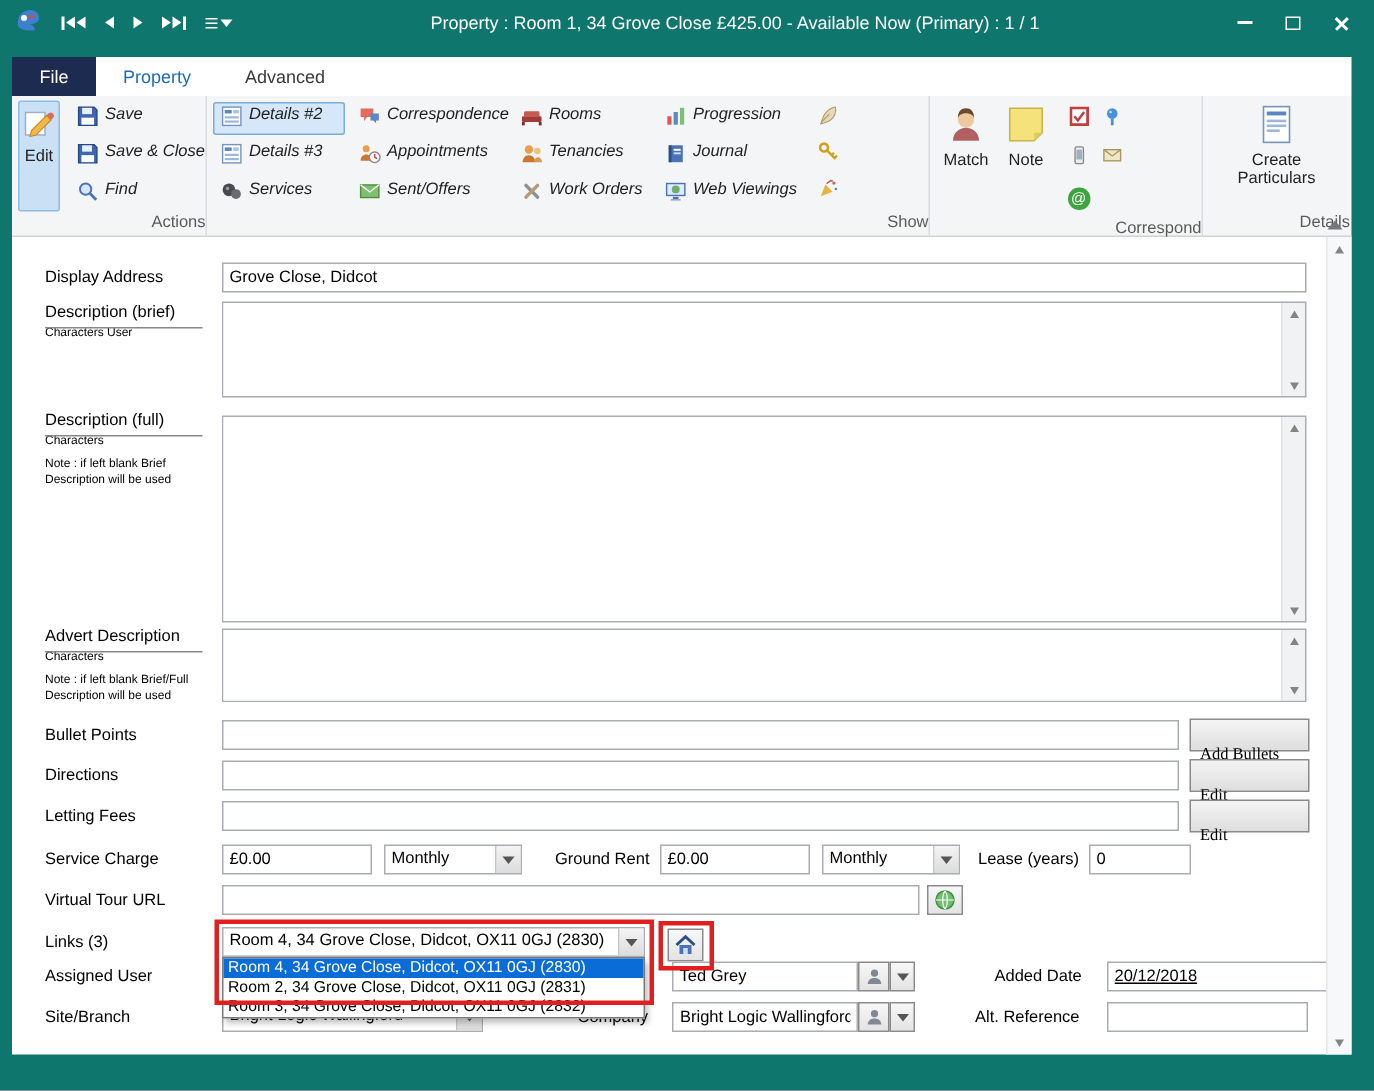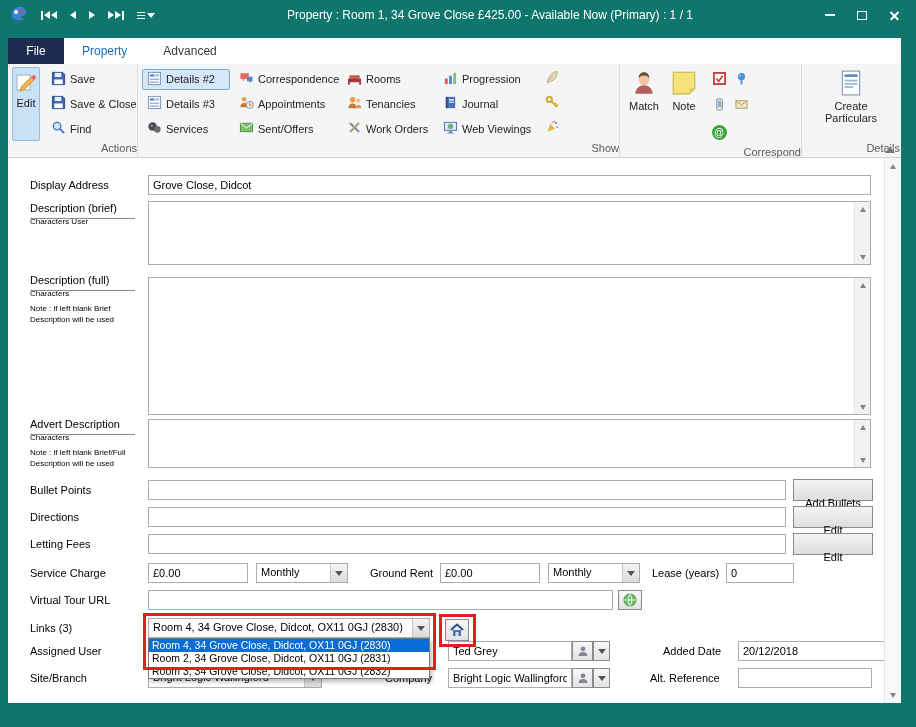--- a/index.html
+++ b/index.html
@@ -35,34 +35,34 @@
 
   
   .ribbon { position:absolute; left:8px; top:64px; width:893px; height:94px; background:#f3f5f7; border-bottom:1px solid #cfd3d8; display:flex; }
   .rgroup { height:100%; border-right:1px solid #d9dce0; display:flex; flex-direction:column; }
   .rbody { flex:1; display:flex; padding:3px 4px 0 4px; }
   .rlabel { height:16px; line-height:15px; text-align:right; font-size:11px; color:#5a5a5a; }
   .bigbtn { display:flex; flex-direction:column; align-items:center; gap:2px; padding:3px 2px; font-size:11px; line-height:1.1; text-align:center; color:#222; cursor:pointer; }
   .bigbtn span:last-child { display:block; }
   .editbtn { background:#c9e0f5; border:1px solid #8fbce2; border-radius:2px; }
   .smcol { display:flex; flex-direction:column; justify-content:space-around; }
-  .smbtn { display:flex; align-items:center; gap:4px; font-size:11px; padding:1px 4px; white-space:nowrap; color:#222; cursor:pointer; border:1px solid transparent; }
+  .smbtn { display:flex; gap:4px; font-size:11px; padding:1px 4px; white-space:nowrap; color:#222; cursor:pointer; border:1px solid transparent;font-style:italic; }
   .smbtn.sel { background:#d5e7f8; border:1px solid #78aed6; border-radius:2px; }
   .icongrid { display:grid; grid-template-columns:22px 22px; grid-auto-rows:26px; align-items:center; justify-items:center; margin-left:4px; }
   .chev { position:absolute; right:6px; bottom:4px; width:0;height:0;border-left:5px solid transparent;border-right:5px solid transparent;border-bottom:6px solid #777; cursor:pointer; }
   .ribbonwrap { position:relative; }
 
   
   .content { position:absolute; left:8px; top:158px; width:893px; height:545px; background:#fff; font-size:11px; }
   .lbl { position:absolute; font-size:11px; color:#000; white-space:nowrap; }
   .sub { position:absolute; font-size:8px; color:#000; white-space:nowrap; }
   .uline { position:absolute; border-bottom:1px solid #888; }
   .fnote { position:absolute; font-size:8px; color:#000; width:104px; line-height:1.35; }
   .tf { position:absolute; border:1px solid #a9acb2; font-size:11px; padding:1px 4px; font-family:inherit; background:#fff; height:20px; }
-  .btn { position:absolute; background:linear-gradient(#f4f4f4,#dedede); border:1px solid #8a8a8a; font-size:11px; text-align:center; cursor:pointer; padding-top:17px; }
+  .btn { position:absolute; background:linear-gradient(#f4f4f4,#dedede); border:1px solid #8a8a8a; font-size:11px; text-align:left; cursor:pointer; padding-top:17px;font-family:Liberation Serif, serif; }
   .textbox { position:absolute; border:1px solid #a9acb2; background:#fff; }
   .textbox textarea { position:absolute; left:0; top:0; right:16px; bottom:0; width:calc(100% - 16px); height:100%; border:none; resize:none; font-family:inherit; font-size:11px; padding:2px 4px; outline:none; }
   .sb { position:absolute; top:0; right:0; bottom:0; width:16px; background:#f1f2f4; border-left:1px solid #e2e2e2; display:flex; flex-direction:column; justify-content:space-between; align-items:center; }
   .sbu, .sbd { width:14px; height:14px; display:flex; align-items:center; justify-content:center; cursor:pointer; }
   .tu { width:0;height:0;border-left:3.5px solid transparent;border-right:3.5px solid transparent;border-bottom:5px solid #848484; }
   .td { width:0;height:0;border-left:3.5px solid transparent;border-right:3.5px solid transparent;border-top:5px solid #848484; }
   .combo { position:absolute; border:1px solid #a9acb2; background:#fff; display:flex; align-items:stretch; height:20px; cursor:pointer; }
   .combo .txt { flex:1; padding:2px 4px; overflow:hidden; white-space:nowrap; }
   .combo .arrowbox { width:17px; display:flex; align-items:center; justify-content:center; background:linear-gradient(#f4f4f4,#dcdcdc); border-left:1px solid #c6c6c6; }
   .cdn { width:0;height:0;border-left:4px solid transparent;border-right:4px solid transparent;border-top:5px solid #555; }
@@ -488,21 +488,21 @@
     <span class="iconbtn" style="left:564px; top:483px; width:21px; height:20px;">
         <svg width="12" height="12" viewBox="0 0 12 12">
           <circle cx="6" cy="3.8" r="2.4" fill="#808894"></circle>
           <path d="M1.5 11c0-2.6 2-4 4.5-4s4.5 1.4 4.5 4z" fill="#808894"></path>
         </svg>
       </span>
     <span class="iconbtn" style="left:585px; top:483px; width:17px; height:20px;">
         <i class="cdn"></i>
       </span>
     <div class="lbl" style="left:655px; top:487px;">Added Date</div>
-    <input class="tf" style="left: 730px; top: 483px; width: 154px;" value="20/12/2018">
+    <input class="tf" style="left: 730px; top: 483px; width: 154px; text-decoration: underline;" value="20/12/2018">
 
     <div class="lbl" style="left:22px; top:514px;">Site/Branch</div>
     <div class="combo" style="left:140px; top:510px; width:174px; z-index:1;">
       <span class="txt">Bright Logic Wallingford</span>
       <span class="arrowbox">
           <i class="cdn"></i>
         </span>
     </div>
     <div class="lbl" style="left:377px; top:514px;">Company</div>
     <input class="tf" style="left: 440px; top: 510px; width: 124px;" value="Bright Logic Wallingford">

